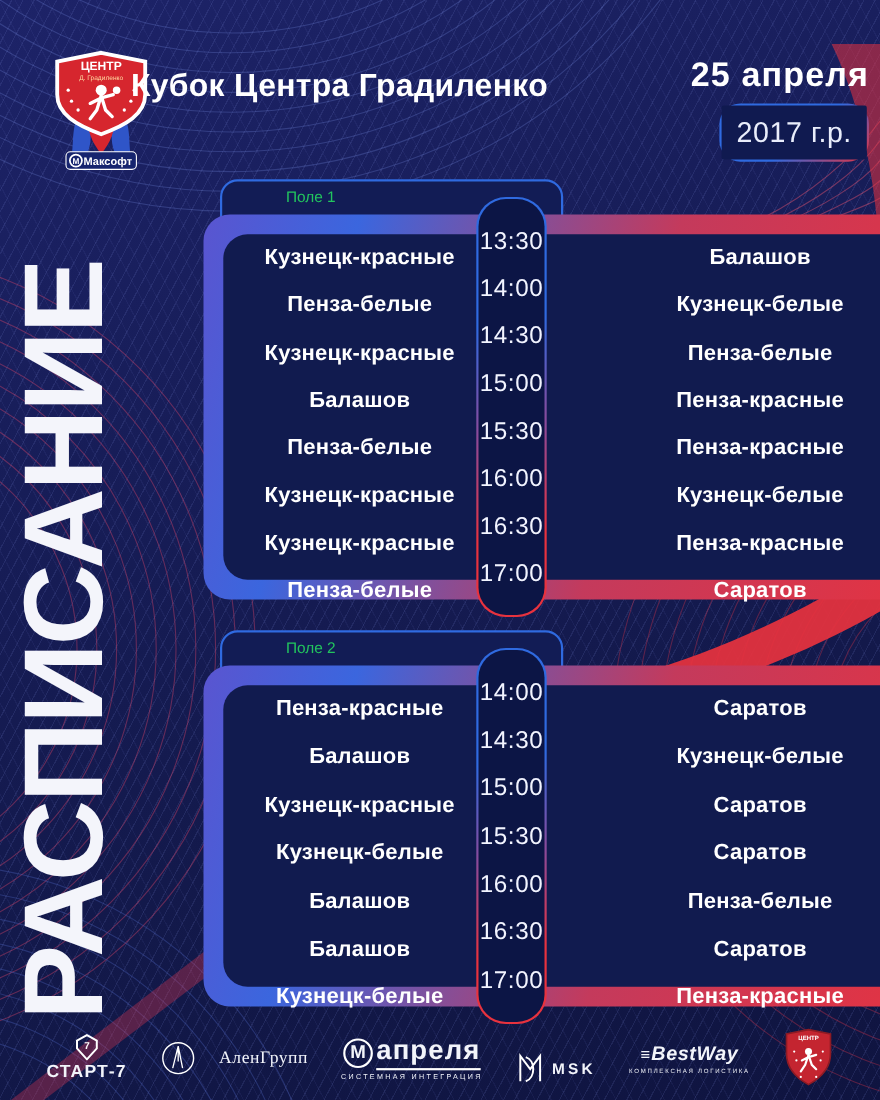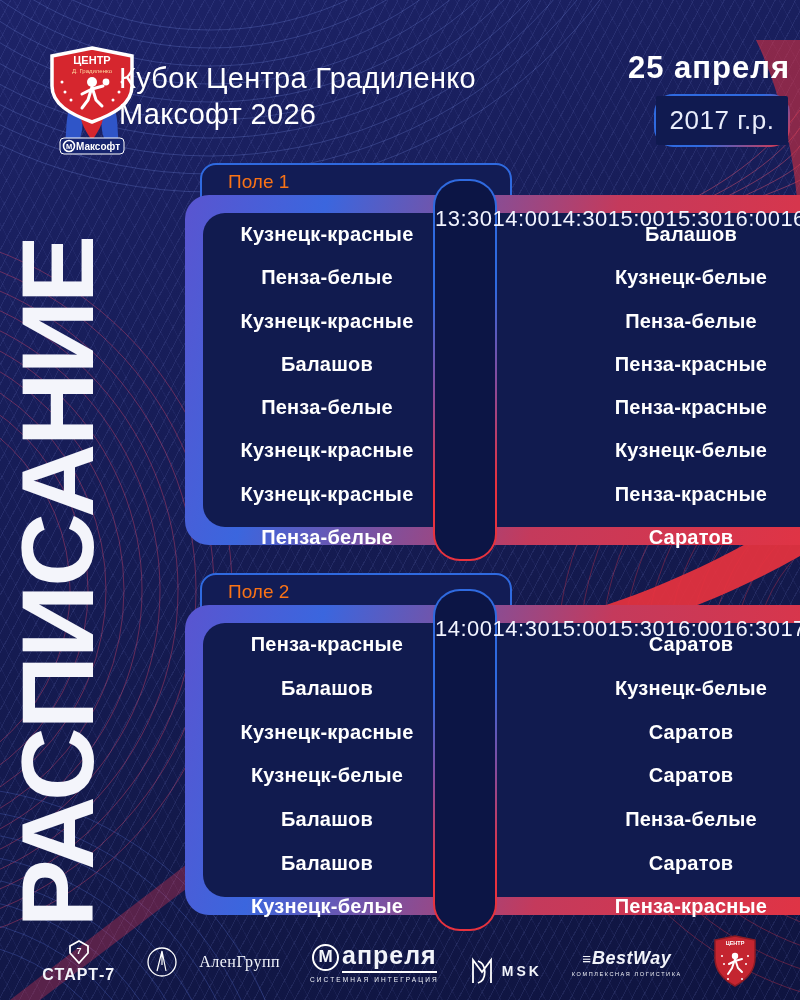--- a/index.html
+++ b/index.html
@@ -14,21 +14,21 @@
   .poster::before{
     content:""; position:absolute; inset:0; z-index:1; pointer-events:none;
     background:
       repeating-linear-gradient(118deg, rgba(130,145,225,.13) 0 1px, transparent 1px 9px),
       repeating-linear-gradient(62deg, rgba(110,120,205,.08) 0 1px, transparent 1px 13px);
   }
   svg.decor{ position:absolute; inset:0; z-index:2; }
 
   
   .club-logo{ position:absolute; left:34px; top:42px; width:116px; height:118px; z-index:6; }
-  .title{ position:absolute; left:119px; top:60px; z-index:6; font-weight:400;
+  .title{ position:absolute; left:119px; top:60px; z-index:6; font-weight:700;
           font-size:29px; line-height:36px; letter-spacing:.3px; }
   .event-date{ position:absolute; top:50px; right:10px; z-index:6;
           font-size:31px; font-weight:800; letter-spacing:1px; }
   .age-badge{ position:absolute; top:94px; right:10px; z-index:6; width:136px; height:53px;
           border-radius:19px; padding:2px;
           background:linear-gradient(140deg,#2f6ae0 55%,#e8323e 100%); }
   .age-badge .in{ width:100%; height:100%; border-radius:2px; background:#101a50;
           display:flex; align-items:center; justify-content:center;
           font-size:26px; font-weight:400; color:#e9edfb; letter-spacing:.5px; }
 
@@ -36,39 +36,39 @@
   .side-label{
     position:absolute; left:-350px; top:522px; width:820px; height:120px; z-index:5;
     transform:rotate(-90deg);
     font-size:102px; font-weight:800; letter-spacing:-2px;
     text-align:center; line-height:116px; color:#f4f5fb; white-space:nowrap;
   }
 
   
   .tab{ position:absolute; left:200px; width:312px; height:58px; z-index:3;
         background:#121c55; border:2px solid #2f6ae0; border-radius:16px; }
-  .tab .tab-label{ display:block; padding:6px 0 0 26px; font-size:19px; color:#f97316; }
+  .tab .tab-label{ display:block; padding:6px 0 0 26px; font-size:14px; color:#22c55e;margin-left:32px; }
   .tab.f1{ top:163px; } .tab.f2{ top:573px; }
 
   .panel{ position:absolute; left:185px; width:700px; z-index:4; border-radius:24px; padding:18px;
         background:linear-gradient(105deg,#5a55d0 0%,#3b66de 18%,#c43a5c 55%,#e8323e 100%); }
   .panel .panel-in{ width:100%; height:100%; border-radius:22px; background:#111b4f;
         display:grid; grid-template-columns:248px 64px 1fr; align-content:stretch; }
   .panel.f1{ top:195px; height:350px; }
   .panel.f2{ top:605px; height:310px; }
   .panel.f1 .panel-in{ grid-auto-rows:43.25px; }
   .panel.f2 .panel-in{ grid-auto-rows:43.7px; }
   .team{ display:flex; align-items:center; justify-content:center;
         font-size:20px; font-weight:700; letter-spacing:.2px; white-space:nowrap; }
   .spacer{ }
 
   .pill{ position:absolute; left:433px; width:64px; z-index:5; border-radius:27px; padding:2px;
         background:linear-gradient(170deg,#2f6ae0 30%,#8a4a9a 55%,#e8323e 80%); }
   .pill .pill-in{ width:100%; height:100%; border-radius:25px; background:#0c1545;
-        display:flex; flex-direction:row; padding:16px 0; }
+        display:flex; flex-direction:column; padding:16px 0; }
   .pill.f1{ top:179px; height:382px; }
   .pill.f2{ top:589px; height:342px; }
   .pill.f1 .time{ height:43.25px; }
   .pill.f2 .time{ height:43.7px; }
   .time{ display:flex; align-items:center; justify-content:center;
         font-size:22px; font-weight:400; color:#f2f4ff; letter-spacing:.5px; }
 
   
   .sponsors{ position:absolute; left:0; right:0; top:930px; height:64px; z-index:6;
         display:flex; align-items:center; justify-content:center; gap:30px; }
@@ -184,21 +184,20 @@
         <rect x="26" y="96" width="64" height="16" rx="4" fill="#16246e" stroke="#ffffff" stroke-width="1"></rect>
         <circle cx="35" cy="104" r="5.5" fill="none" stroke="#ffffff" stroke-width="1.6"></circle>
         <text x="35" y="107" text-anchor="middle" font-size="7.5" font-weight="bold" fill="#ffffff">М</text>
         <text x="64" y="108" text-anchor="middle" font-size="10" font-weight="bold" fill="#ffffff">Максофт</text>
       </g>
     </svg>
   </div>
 
   <h1 class="title">
     <span style="display:block">Кубок Центра Градиленко</span>
-    <span style="display:block">Максофт 2026</span>
   </h1>
 
   <div class="event-date">25 апреля</div>
   <div class="age-badge">
     <div class="in">2017 г.р.</div>
   </div>
 
   <div class="side-label">РАСПИСАНИЕ</div>
 
   <div class="tab f1">

